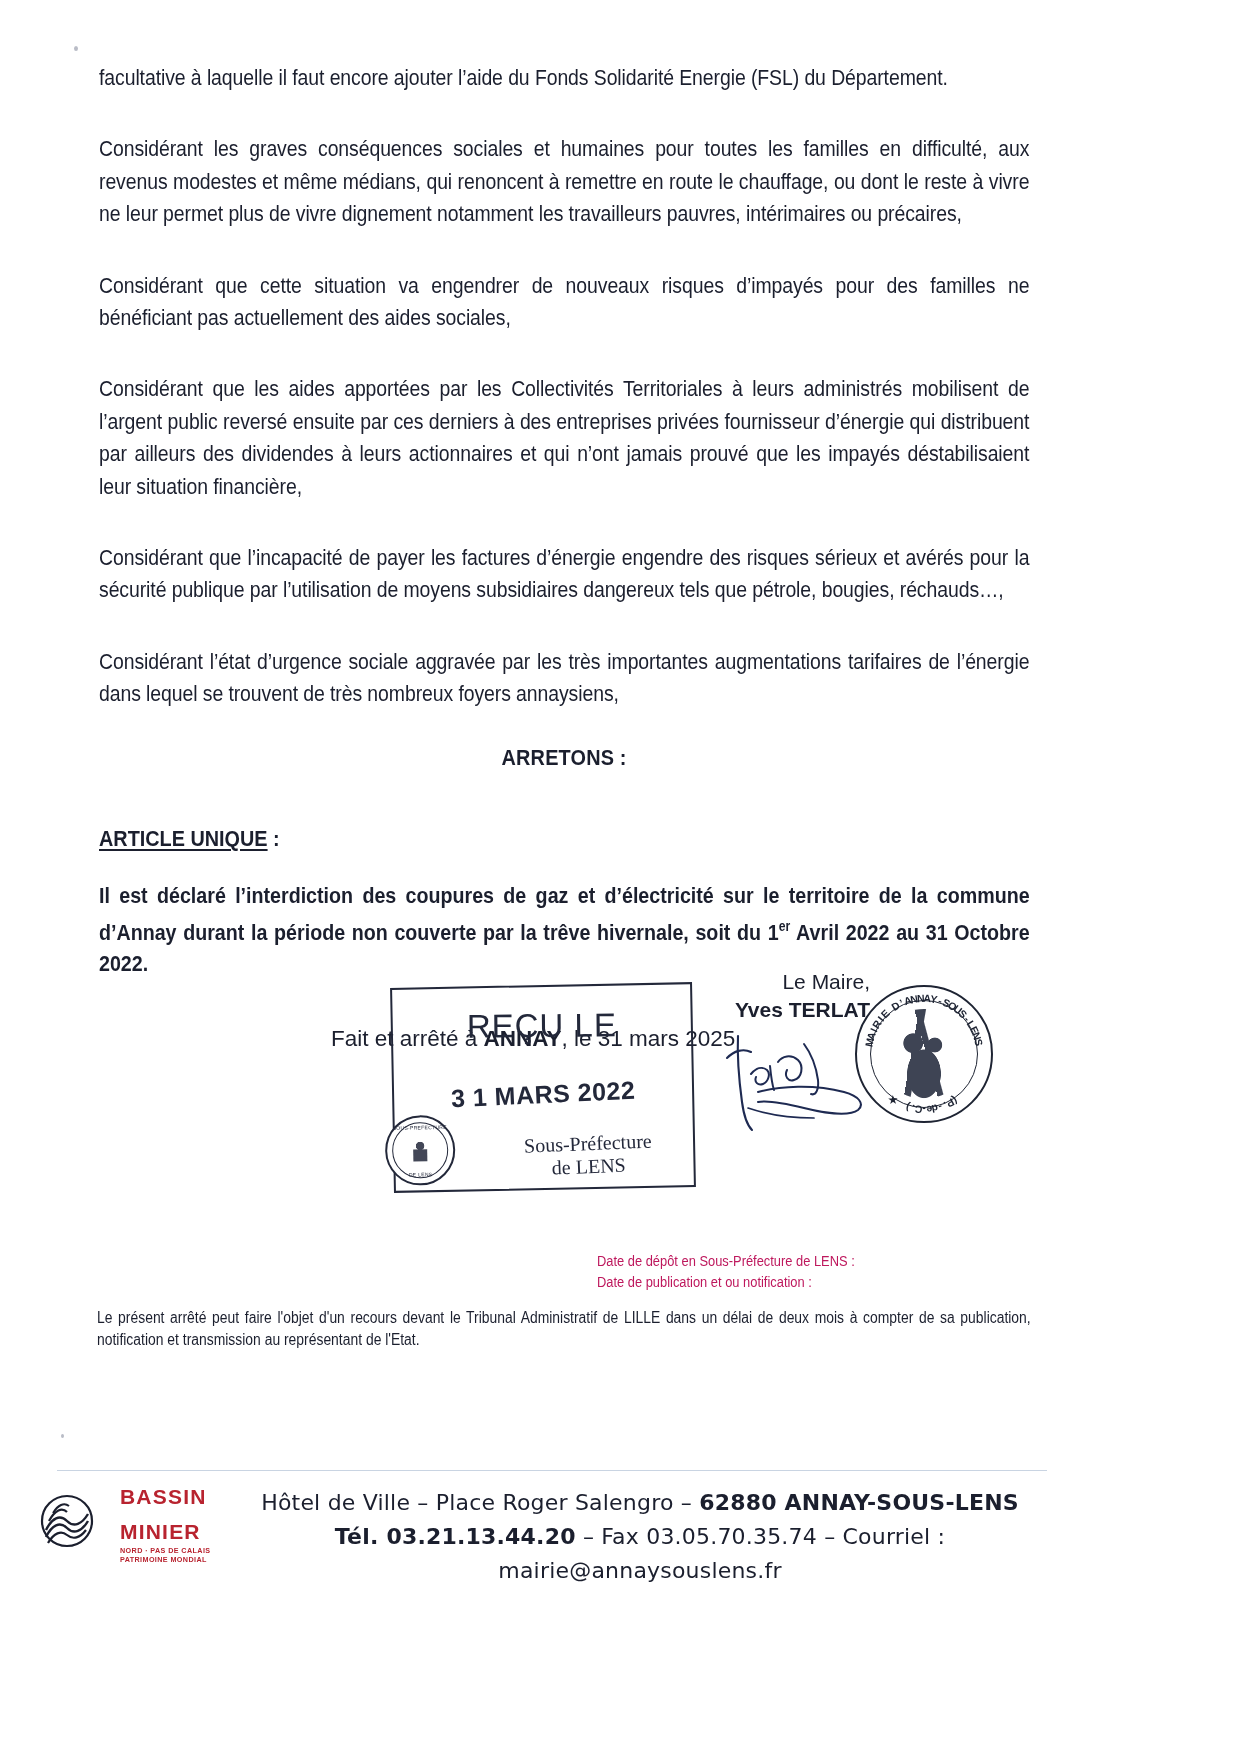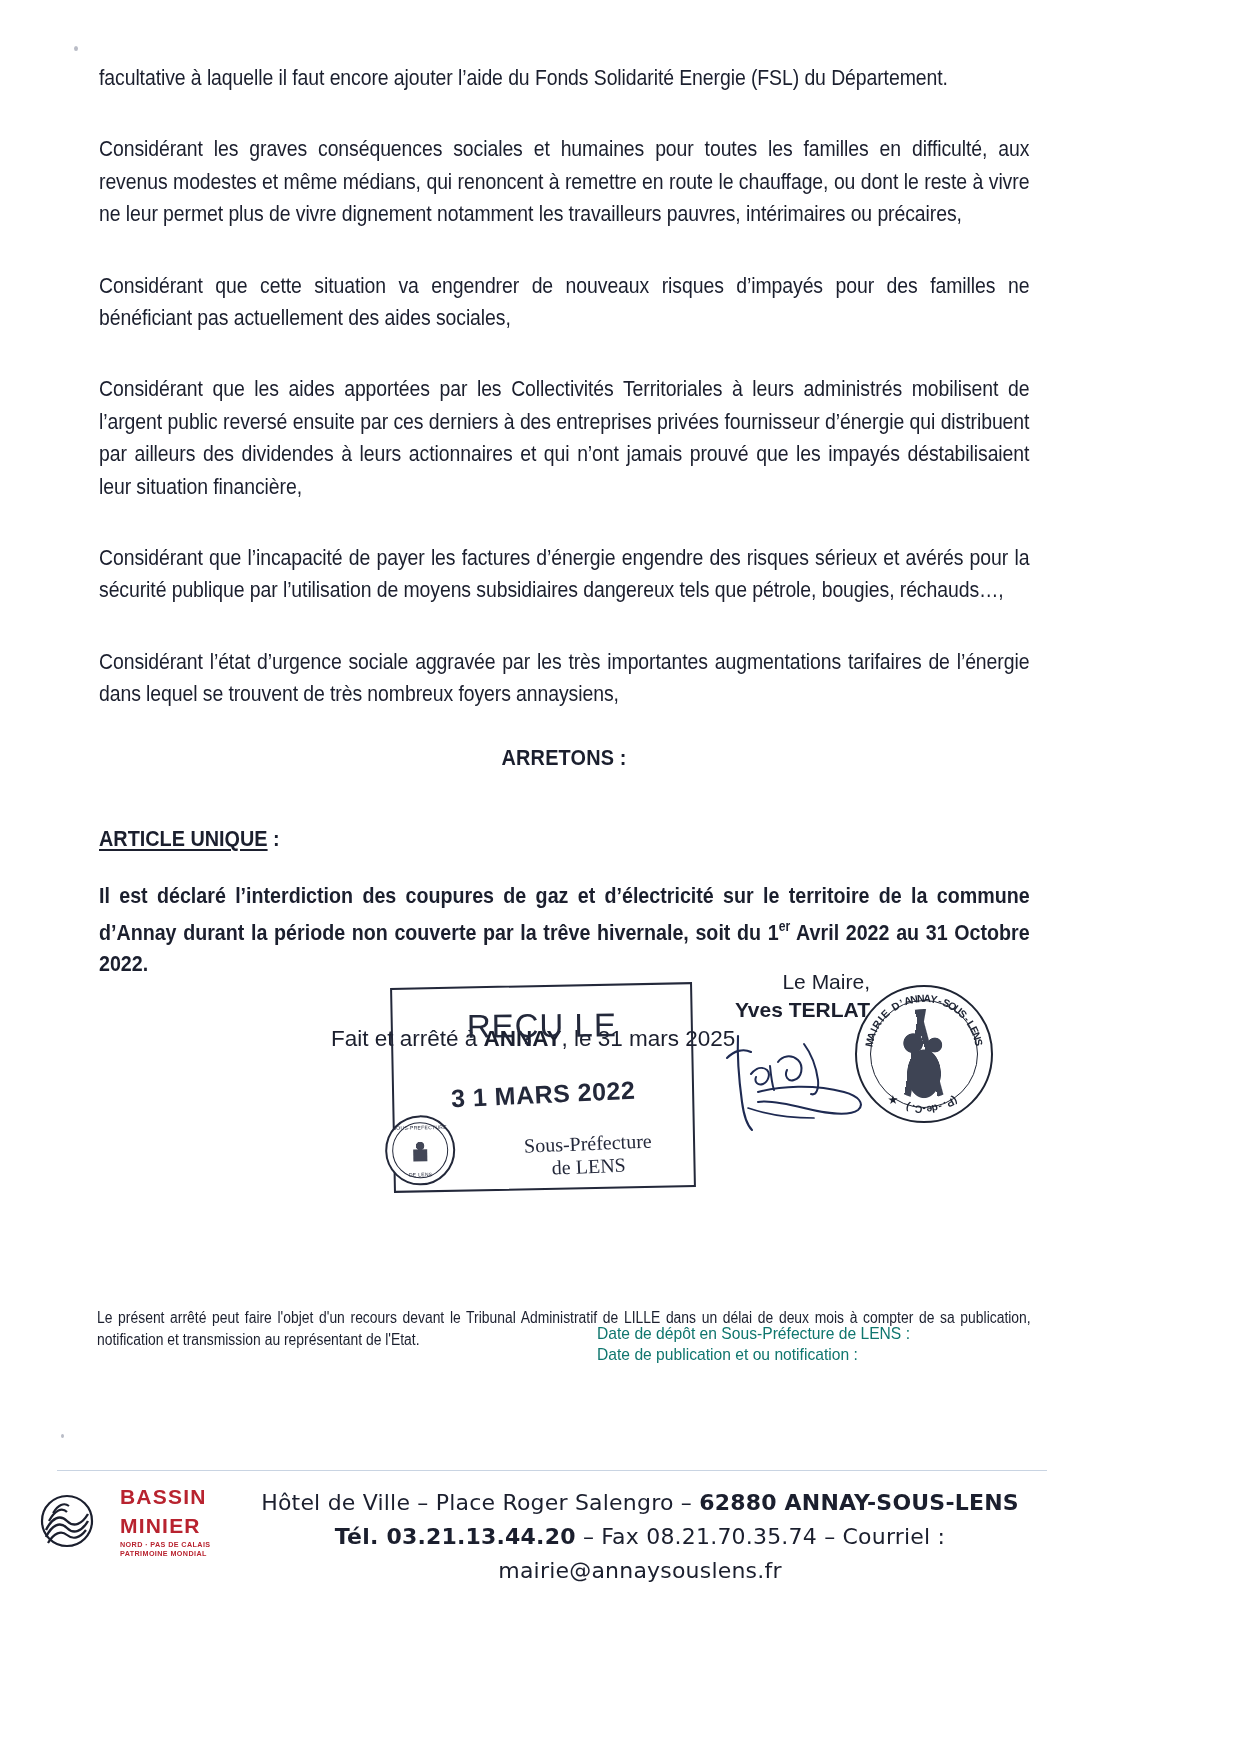--- a/index.html
+++ b/index.html
@@ -207,24 +207,24 @@
   
   .handsign {
     position:absolute;
     left:718px; top:1018px;
     width:185px; height:120px;
   }
 
   
   .depot {
     position:absolute;
-    left:597px; top:1323px;
-    font-size:17px;
+    left:597px; top:1251px;
+    font-size:14px;
     line-height:21px;
-    color:#0f766e;
+    color:#be185d;
     font-stretch:condensed;
   }
   .depot div { transform:scaleX(0.92); transform-origin:left center; }
 
   
   .recours {
     position:absolute;
     left:97px; top:1307px; width:934px;
     font-size:15.8px;
     line-height:21.5px;
@@ -260,21 +260,21 @@
     left:120px; top:6px;
     line-height:1;
   }
   .bm-text .l1, .bm-text .l2 {
     font-family:"Liberation Sans", sans-serif;
     font-weight:bold;
     font-size:21px;
     letter-spacing:1.2px;
     color:#b8232f;
   }
-  .bm-text .l2 { display:block; margin-top:8px; }
+  .bm-text .l2 { display:block; margin-top:14px; }
   .bm-text .l3 {
     display:block; margin-top:5px;
     font-size:7.2px;
     letter-spacing:.4px;
     color:#b8232f;
     font-weight:bold;
   }
   .bm-text .l4 {
     display:block; margin-top:2px;
     font-size:7.2px;
@@ -434,15 +434,15 @@
     </svg>
   </div>
   <div class="bm-text">
     <span class="l1">BASSIN</span>
     <span class="l2">MINIER</span>
     <span class="l3">NORD · PAS DE CALAIS</span>
     <span class="l4">PATRIMOINE MONDIAL</span>
   </div>
   <div class="addr">
     <span class="line"><span>Hôtel de Ville – Place Roger Salengro – </span><b>62880 ANNAY-SOUS-LENS</b></span>
-    <span class="line"><b>Tél. </b><b>03.21.13.44.20</b><span> – Fax 08.21.70.35.74 –  Courriel : mairie@annaysouslens.fr</span></span>
+    <span class="line"><b>Tél. </b><b>03.21.13.44.20</b><span> – Fax 03.05.70.35.74 –  Courriel : mairie@annaysouslens.fr</span></span>
   </div>
 </div>
 
 </body></html>

